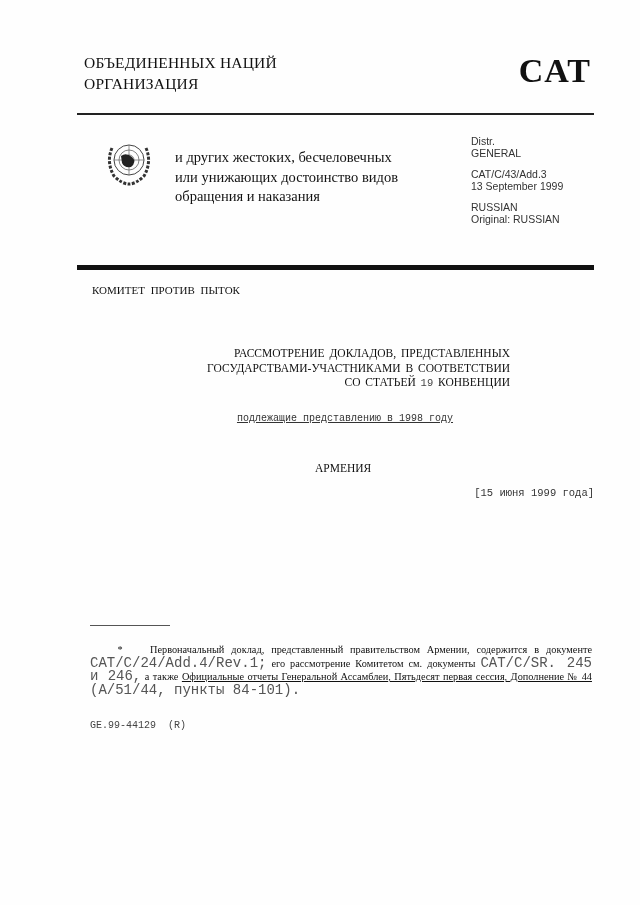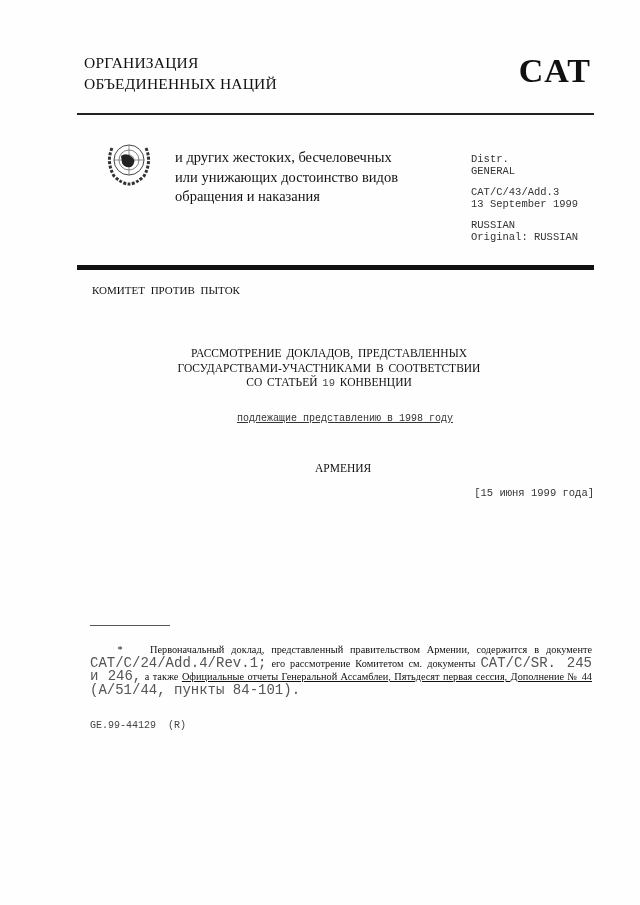--- a/index.html
+++ b/index.html
@@ -4,45 +4,45 @@
 <style>
   html, body { margin:0; padding:0; background:#fefefe; }
   body { width:640px; height:905px; position:relative; overflow:hidden; color:#111;
          font-family:"Liberation Serif", "DejaVu Serif", serif; }
   .abs { position:absolute; }
   .org { left:84px; top:52px; font-size:15.5px; line-height:21px; letter-spacing:0.2px; }
   .code { right:49px; top:52px; font-size:34px; font-weight:bold; letter-spacing:1px; }
   .rule-thin { left:77px; width:517px; top:113px; height:2px; background:#222; }
   .emblem { left:104px; top:138px; width:50px; height:48px; }
   .convention { left:175px; top:148px; font-size:14.5px; line-height:19.5px; }
-  .distr { left:471px; top:154px; font-family:Liberation Mono, monospace;
+  .distr { left:471px; top:136px; font-family:Liberation Sans, sans-serif;
            font-size:10.5px; line-height:11.5px; color:#333; }
   .distr .gap { height:10px; }
   .rule-thick { left:77px; width:517px; top:265px; height:5px; background:#111; }
   .committee { left:92px; top:284px; font-size:11px; word-spacing:3px; }
-  .title { left:164px; width:330px; top:346px; text-align:center; font-size:11.5px; line-height:14.5px; word-spacing:2px; }
+  .title { left:180px; width:330px; top:346px; text-align:right; font-size:11.5px; line-height:14.5px; word-spacing:2px; }
   .title .mono { font-family:"Liberation Mono", monospace; font-size:10.5px; color:#444; }
   .subtitle { left:180px; width:330px; top:412px; text-align:center; font-family:"Liberation Mono", monospace;
               font-size:10px; line-height:13px; color:#333; }
   .subtitle span { text-decoration:underline; }
   .country { left:315px; top:462px; font-size:11.5px; }
   .date { right:46px; top:487px; font-family:"Liberation Mono", monospace; font-size:10.5px; color:#333; }
   .fn-rule { left:90px; width:80px; top:625px; height:1px; background:#555; }
   .footnote { left:90px; width:502px; top:643px; font-size:10.3px; line-height:13.5px; text-align:justify; }
   .footnote .mono { font-family:"Liberation Mono", monospace; font-size:14px; color:#555; }
   .footnote u { text-decoration:underline; }
   .footnote .ind { display:inline-block; width:60px; text-align:center; }
   .job { left:90px; top:720px; font-family:"Liberation Mono", monospace; font-size:10px; color:#444; word-spacing:6px; }
 </style>
 </head>
 <body>
 
 <div class="abs org">
+  <div>ОБЪЕДИНЕННЫХ НАЦИЙ</div>
   <div>ОРГАНИЗАЦИЯ</div>
-  <div>ОБЪЕДИНЕННЫХ НАЦИЙ</div>
 </div>
 <div class="abs code">CAT</div>
 <div class="abs rule-thin"></div>
 
 <div class="abs emblem">
   <svg width="50" height="48" viewBox="0 0 50 48">
     <path d="M8 10 Q2 24 10 38 Q18 46 25 46" fill="none" stroke="#333" stroke-width="3" stroke-dasharray="3 1.5"></path>
     <path d="M42 10 Q48 24 40 38 Q32 46 25 46" fill="none" stroke="#333" stroke-width="3" stroke-dasharray="3 1.5"></path>
     <circle cx="25" cy="22" r="15" fill="none" stroke="#444" stroke-width="1"></circle>
     <circle cx="25" cy="22" r="10" fill="none" stroke="#666" stroke-width="0.8"></circle>

